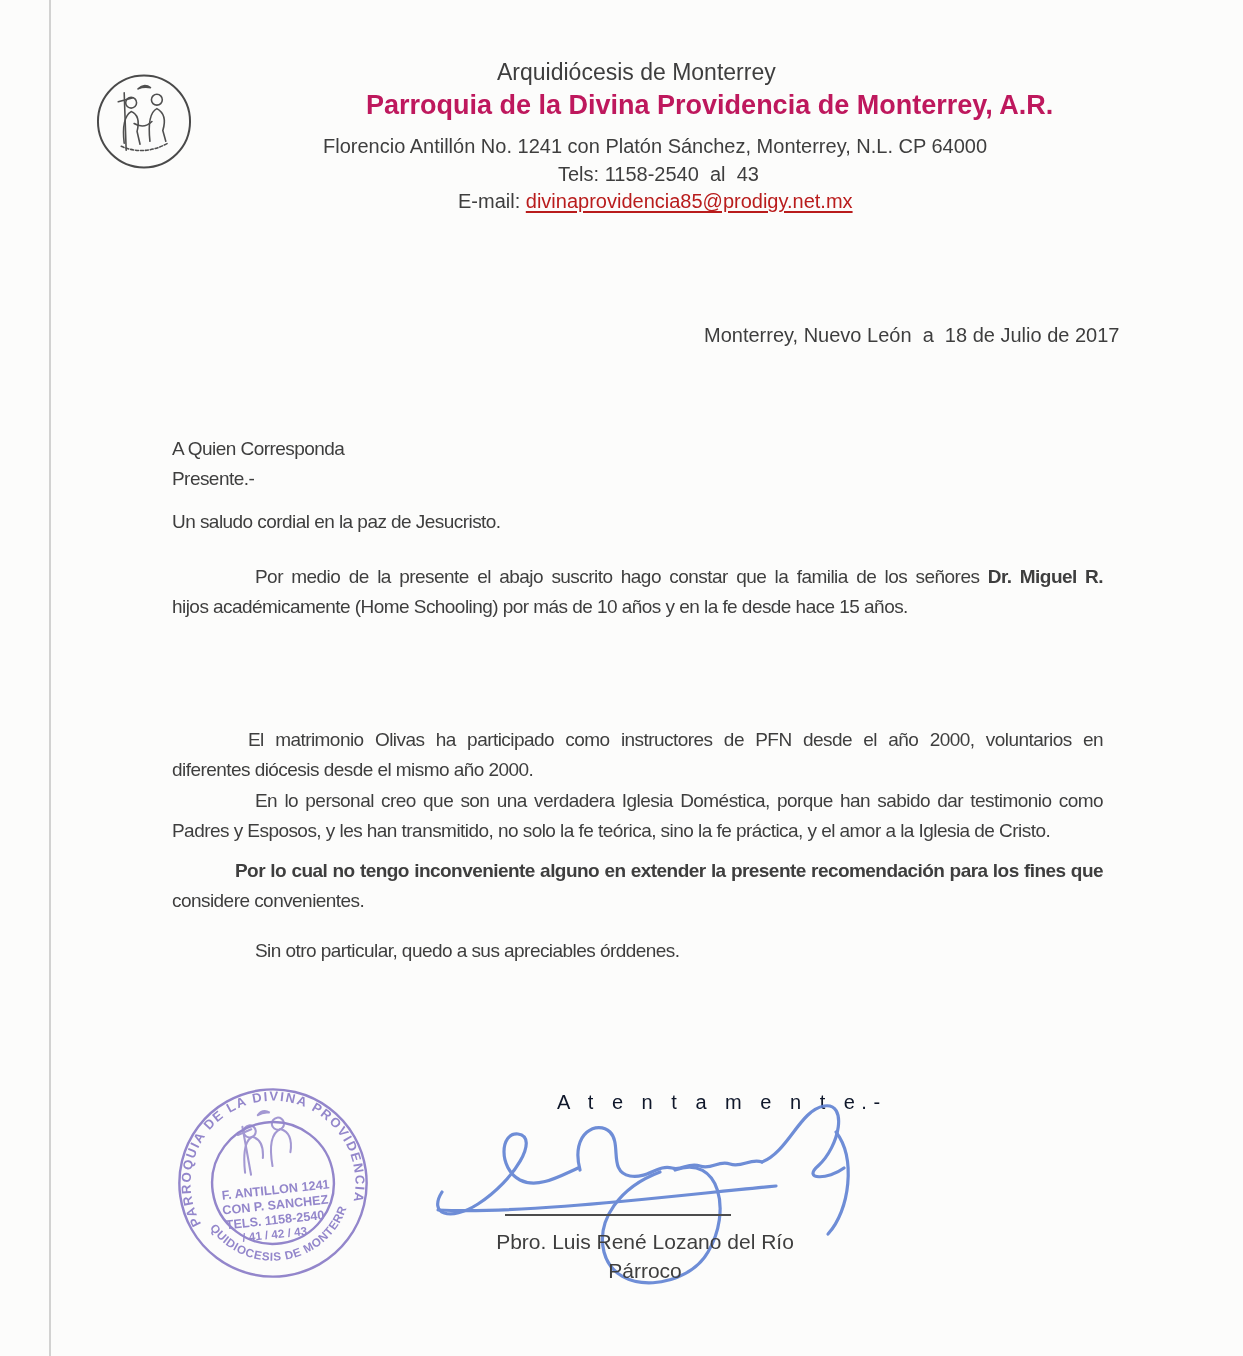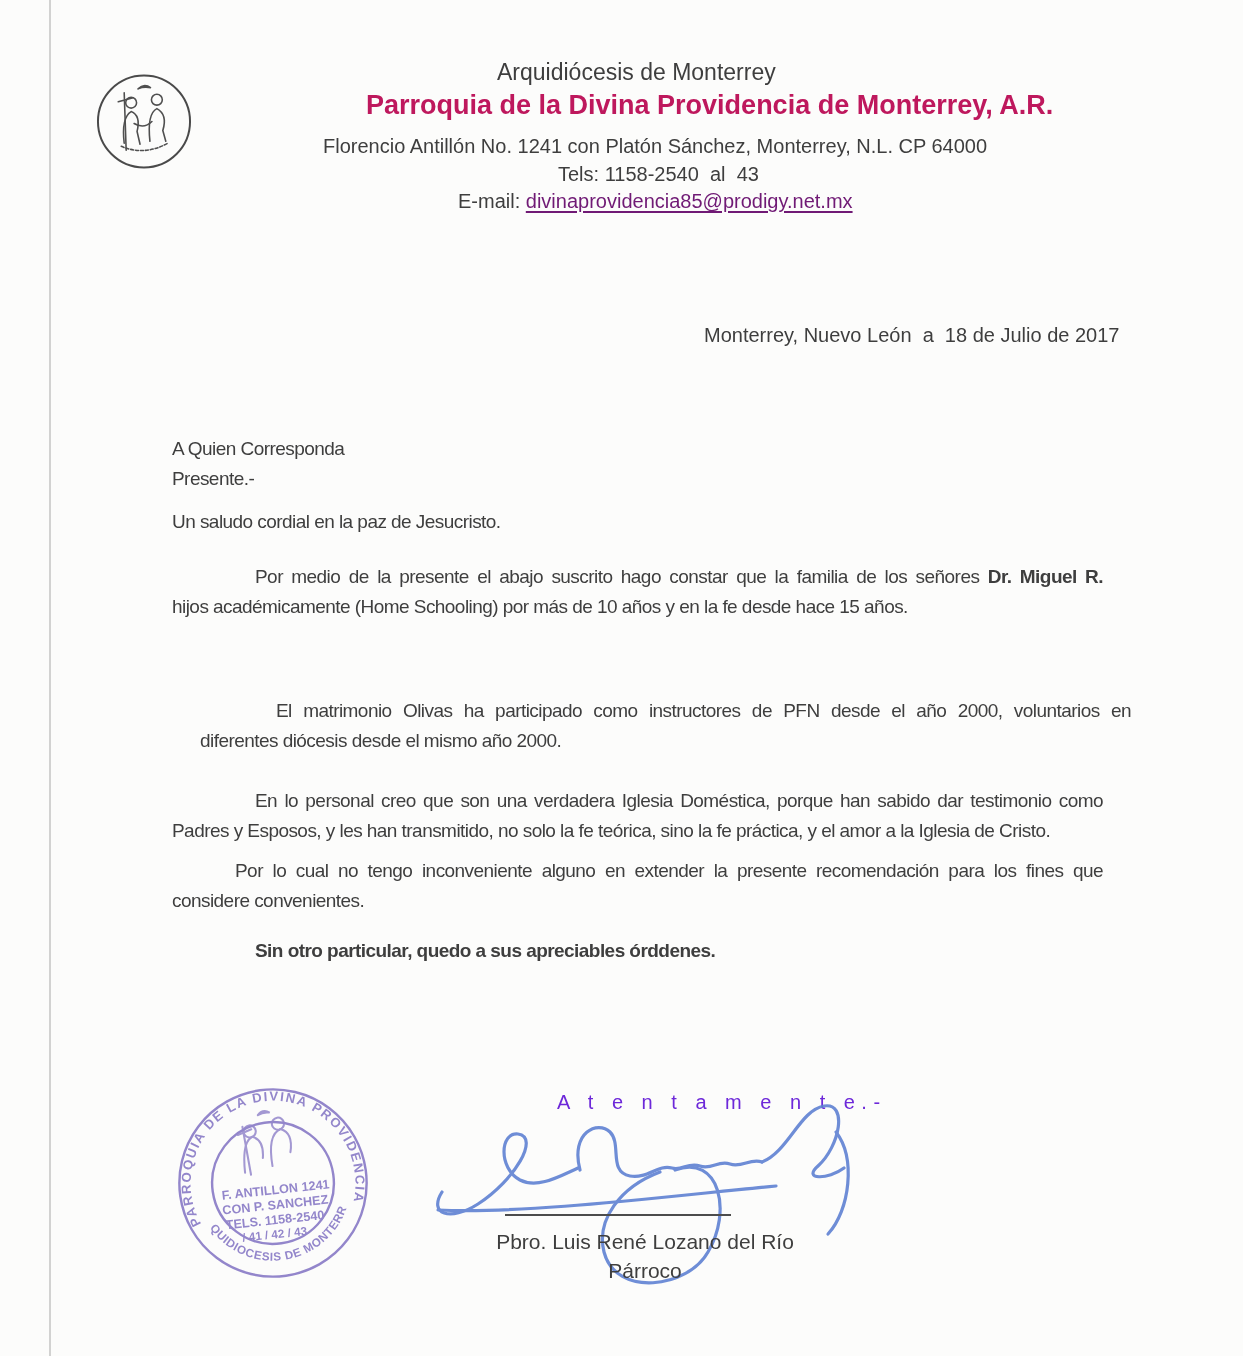--- a/index.html
+++ b/index.html
@@ -13,42 +13,42 @@
   
   .scanline { left:49px; top:0; width:2px; height:1356px; background:#8f8f8f; opacity:.38; }
 
   
   .hline { white-space:pre; }
   .h-org    { left:497px; top:59px;  font-size:23px; }
   .h-parish { left:366px; top:90px;  font-size:27px; font-weight:bold; color:#be185d; }
   .h-addr   { left:323px; top:135px; font-size:20px; }
   .h-tels   { left:558px; top:163px; font-size:20px;text-align:right; }
   .h-mail   { left:458px; top:190px; font-size:20px; }
-  .email-link { text-decoration:underline; text-underline-offset:3px; color:#701a75; cursor:pointer; }
+  .email-link { text-decoration:underline; text-underline-offset:3px; color:#b91c1c; cursor:pointer; }
 
   
   .logo { left:93px; top:72px; width:102px; height:99px; }
 
   
   .dateline { left:704px; top:324px; font-size:20px; white-space:pre; }
 
   
   .col { left:172px; width:931px; font-size:19px; letter-spacing:-0.55px; line-height:30px; }
   .jline { text-align:justify; text-align-last:justify; white-space:pre; }
   .jlast { text-align-last:left; }
   .recipient { top:434px; }
   .greeting  { top:507px; }
   .p1 { top:562px; }
-  .p2 { top:696px;margin-left:28px; }
+  .p2 { top:725px; }
   .p3 { top:777px;margin-top:9px; }
   .p4 { top:856px; }
   .p5 { top:936px; }
 
   
-  .closing { left:557px; top:1091px; font-size:20px; letter-spacing:6.5px; color:#6d28d9; }
+  .closing { left:557px; top:1091px; font-size:20px; letter-spacing:6.5px; color:#0f172a; }
   .sig-svg { left:420px; top:1092px; width:480px; height:215px; }
   .sig-line { left:505px; top:1214px; width:226px; border-top:2px solid #4c4c4c; }
   .signer { left:450px; top:1227px; width:390px; text-align:center; font-size:21px; line-height:29px; }
 
   
   .stamp { left:170px; top:1080px; width:206px; height:206px; transform:rotate(-8deg); opacity:.92; }
   .stamp text { font-family:"Liberation Sans", sans-serif; font-weight:bold; }
 </style>
 </head>
 <body>
@@ -91,25 +91,25 @@
   </div>
 <div class="abs col p2">
     <div class="jline" style="padding-left: 76px;"><span>El matrimonio Olivas ha participado como instructores de PFN desde el año 2000, voluntarios en</span></div>
     <div class="jline jlast"><span>diferentes diócesis desde el mismo año 2000.</span></div>
   </div>
 <div class="abs col p3">
     <div class="jline" style="padding-left: 83px;"><span>En lo personal creo que son una verdadera Iglesia Doméstica, porque han sabido dar testimonio como</span></div>
     <div class="jline jlast"><span>Padres y Esposos, y les han transmitido, no solo la fe teórica, sino la fe práctica, y el amor a la Iglesia de Cristo.</span></div>
   </div>
 <div class="abs col p4">
-    <div class="jline" style="padding-left: 63px;"><span>Por lo cual no tengo inconveniente alguno en extender la presente recomendación para los fines que</span></div>
+    <div class="jline" style="padding-left: 63px; font-weight: bold;"><span>Por lo cual no tengo inconveniente alguno en extender la presente recomendación para los fines que</span></div>
     <div class="jline jlast"><span>considere convenientes.</span></div>
   </div>
 <div class="abs col p5">
-    <div class="jline jlast" style="padding-left: 83px; font-weight: bold;"><span>Sin otro particular, quedo a sus apreciables órddenes.</span></div>
+    <div class="jline jlast" style="padding-left: 83px;"><span>Sin otro particular, quedo a sus apreciables órddenes.</span></div>
   </div>
 
 <div class="abs closing">A t e n t a m e n t e.-</div>
 
 <svg class="abs sig-svg" viewBox="0 0 480 215">
   <g fill="none" stroke="#5b7ed2" stroke-width="3.2" stroke-linecap="round" opacity="0.88">
     <path d="M 22,100 C 8,122 30,130 58,112 C 95,88 120,45 98,42 C 80,40 78,76 100,88 C 118,97 140,84 158,76"></path>
     <path d="M 160,78 C 150,40 178,28 190,40 C 202,52 188,80 210,84 C 228,87 238,72 252,76 C 262,79 268,70 280,74 C 292,78 298,68 310,72 C 322,76 330,66 342,70"></path>
     <path d="M 342,70 C 368,60 380,18 404,14 C 428,10 420,54 398,74 C 382,88 408,88 424,76"></path>
     <path d="M 416,40 C 436,66 430,118 408,142"></path>

